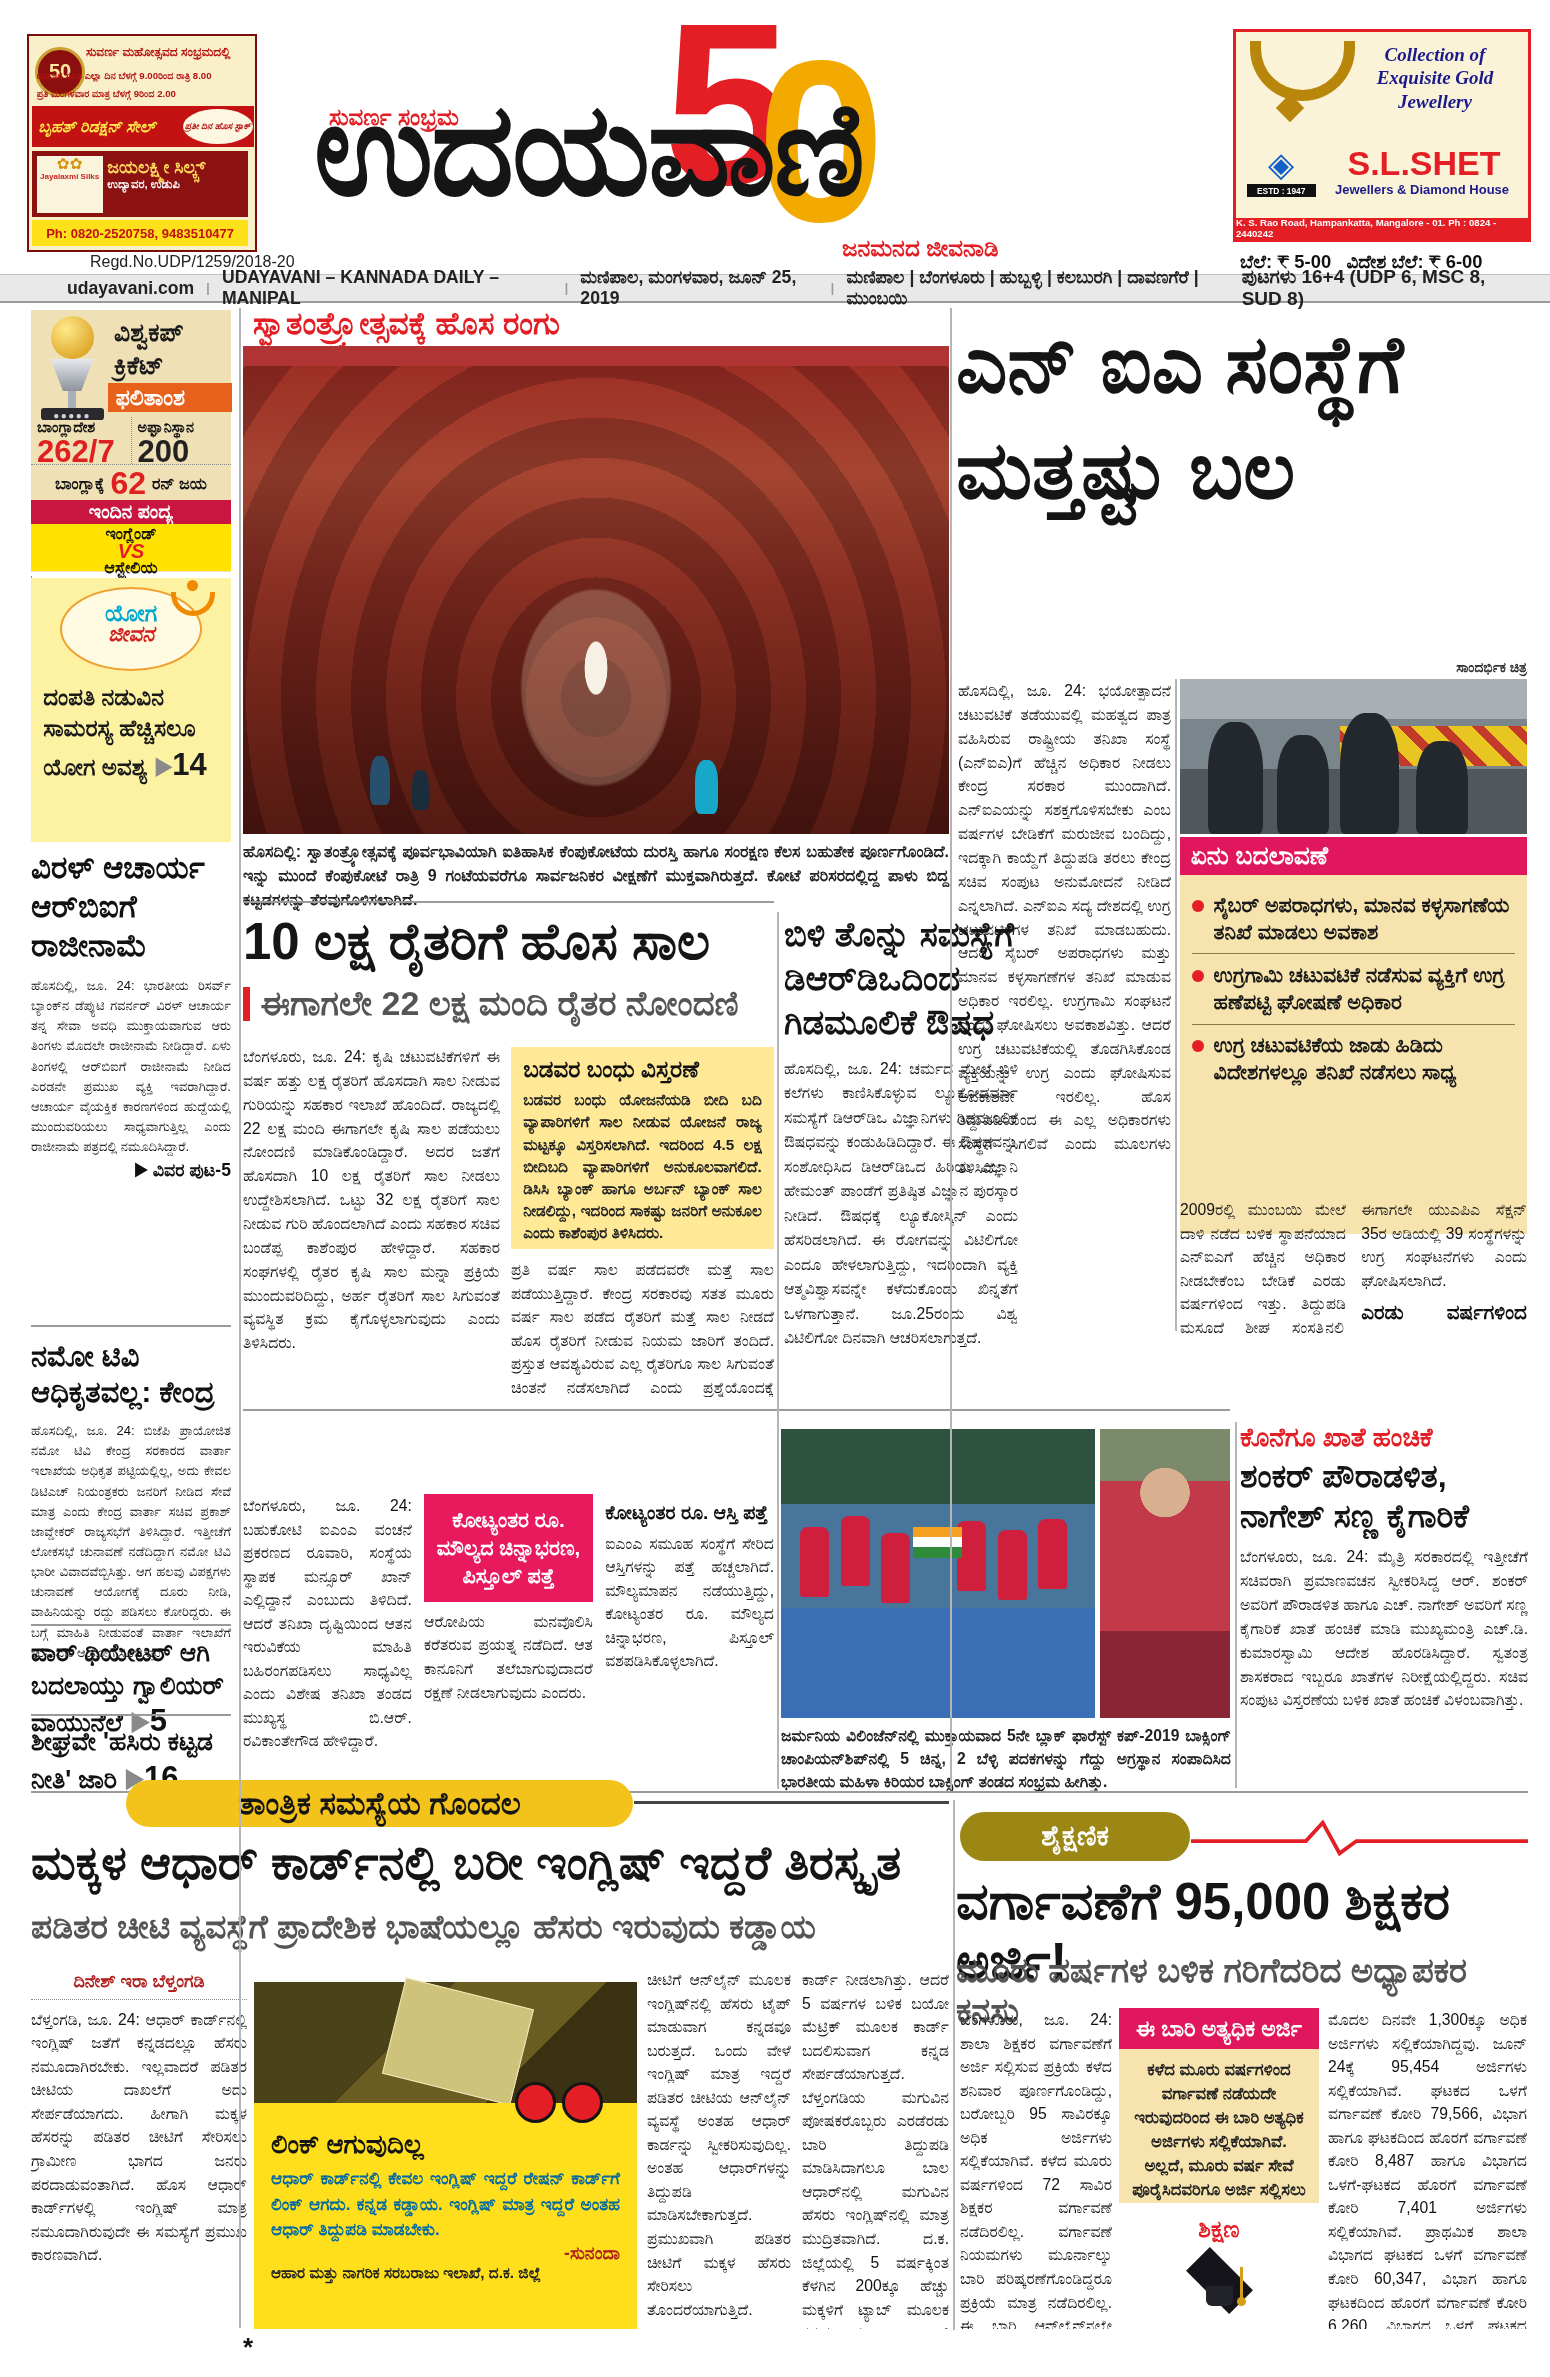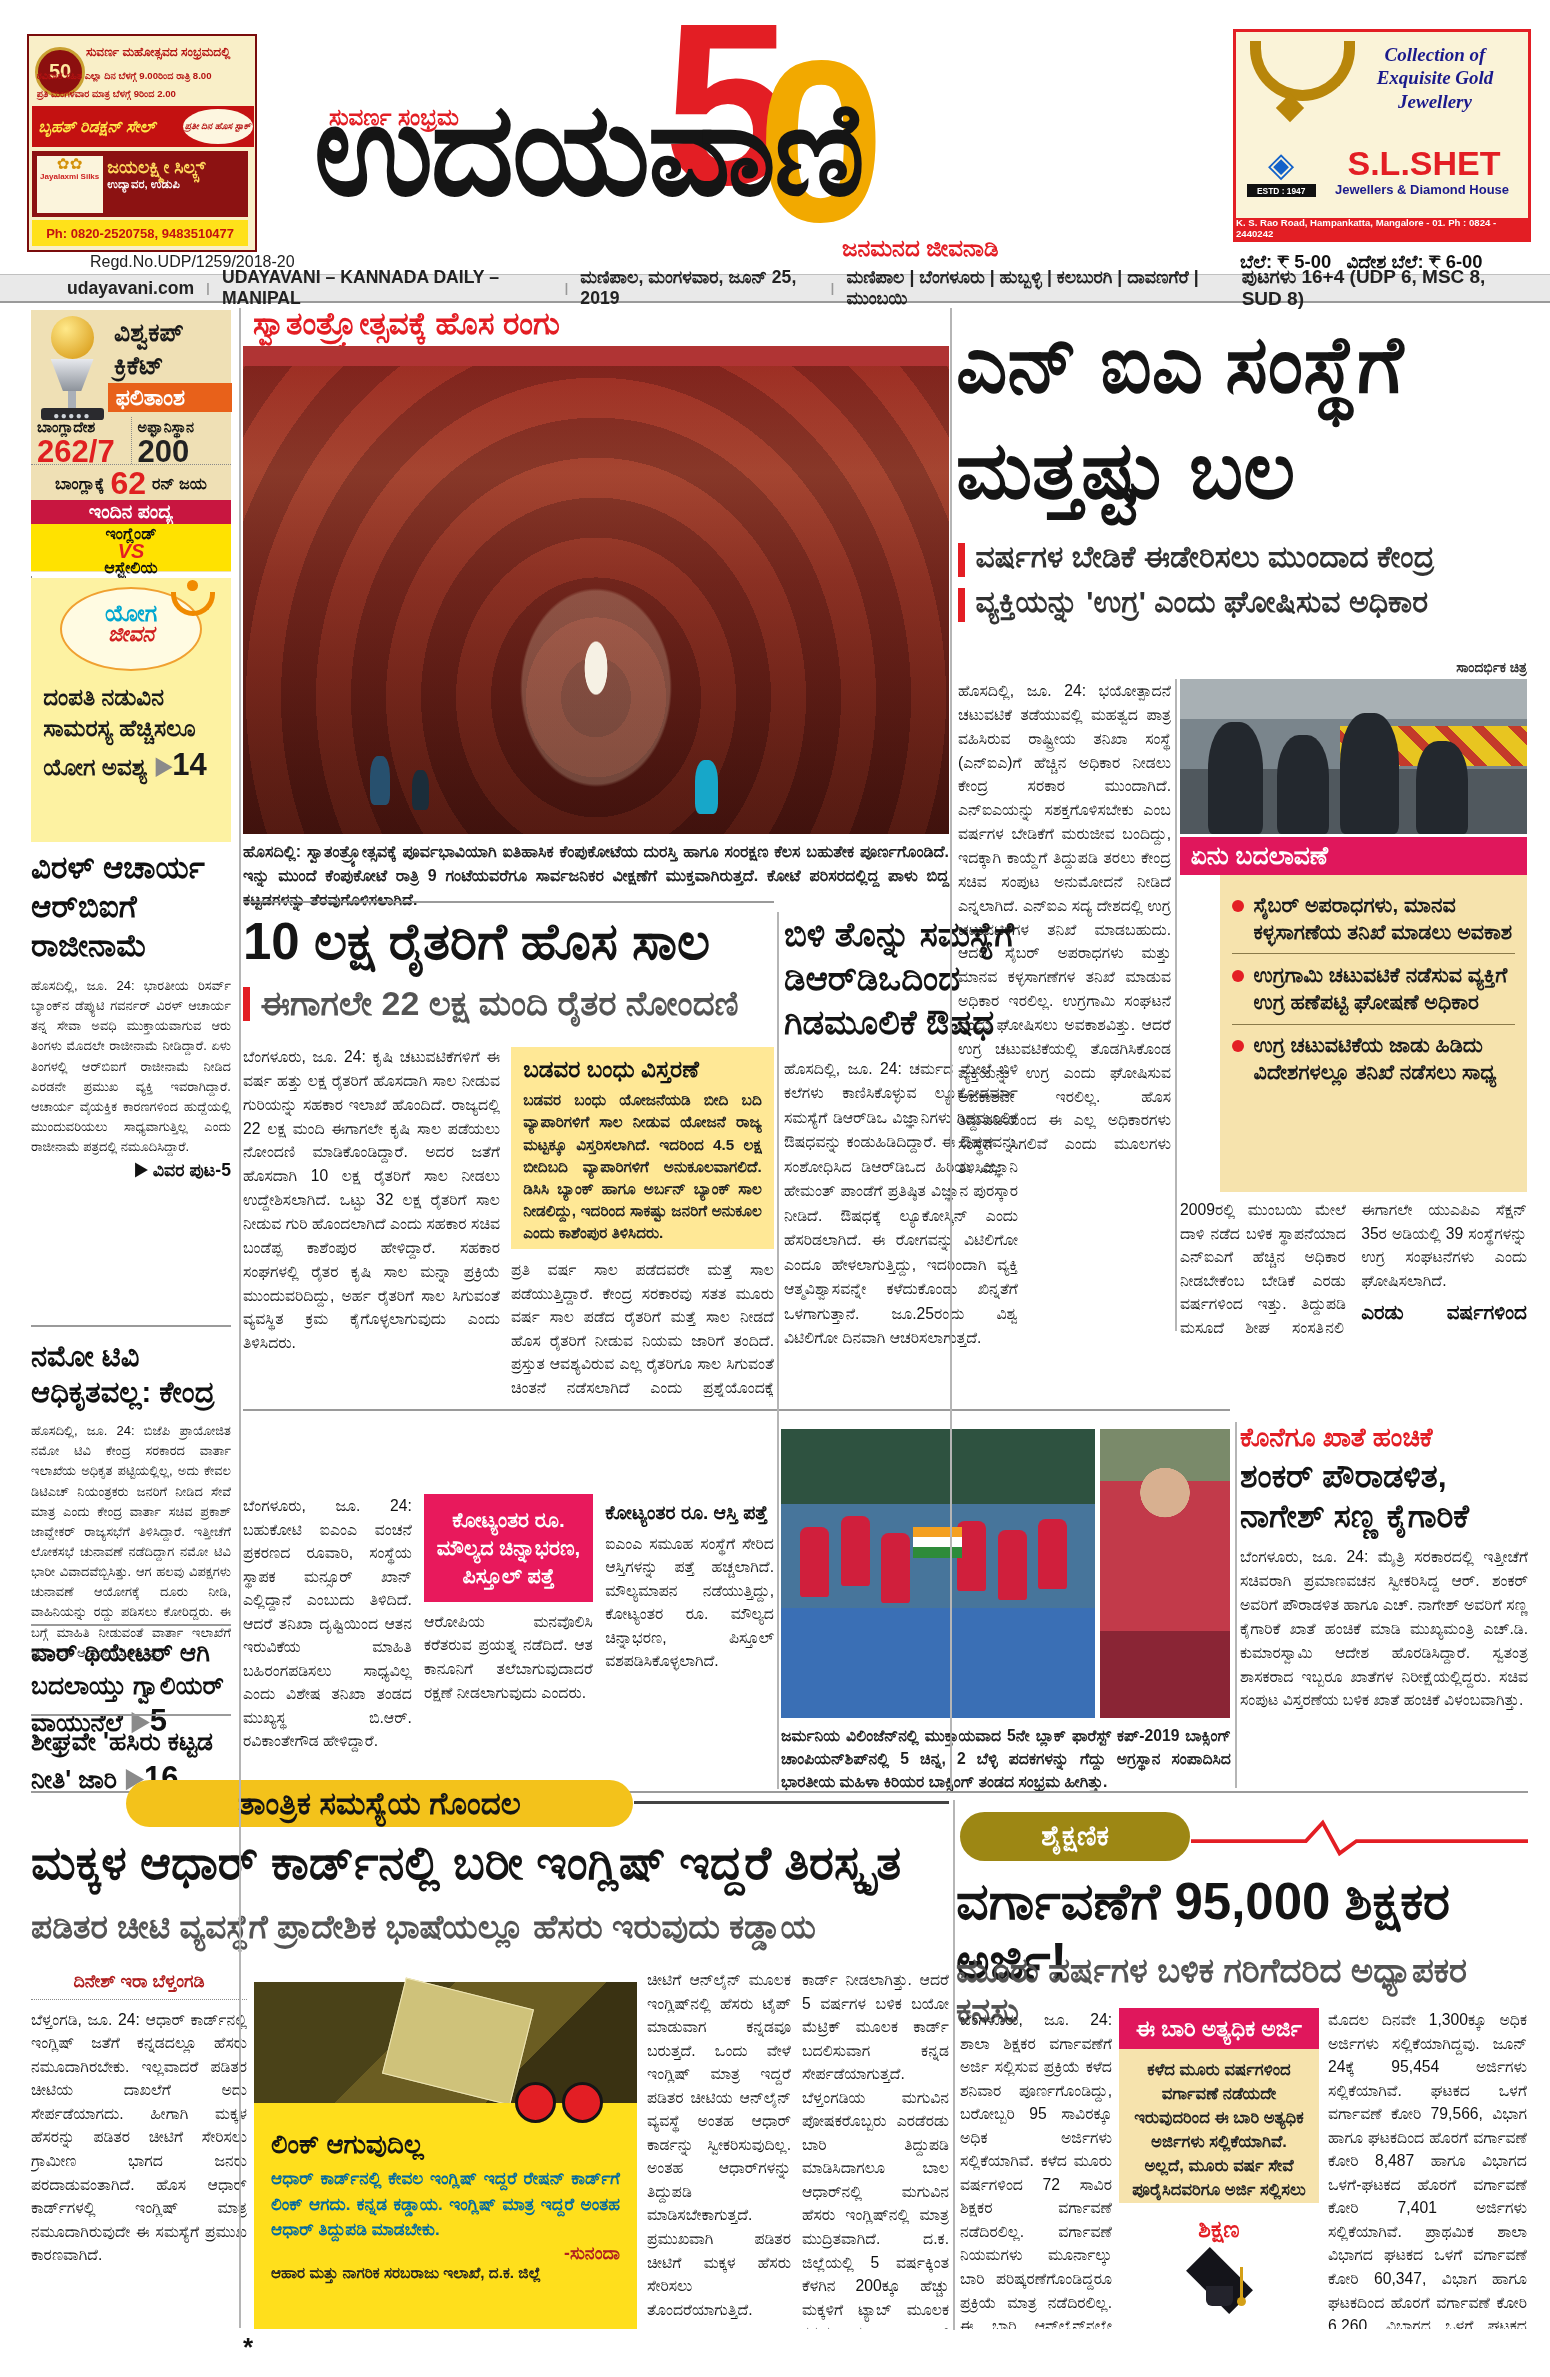--- a/index.html
+++ b/index.html
@@ -119,21 +119,21 @@
   .photo-note{left:1331px;top:660px;width:196px;text-align:right;font-size:13.8px;font-weight:bold;color:#333;}
   .nia-body1{left:958px;top:679px;width:213px;height:650px;font-size:15.7px;line-height:1.52;overflow:hidden;}
   .nia-photo{left:1180px;top:679px;width:347px;height:155px;
      background:linear-gradient(180deg,#a8b0b4 0 26%,#7a858c 26% 58%,#50585e 58% 100%);}
   .nia-yellow{position:absolute;left:46%;top:30%;width:54%;height:26%;
      background:repeating-linear-gradient(45deg,#e8c520 0 17px,#c43a2a 17px 26px);}
   .nia-fig{position:absolute;bottom:0;background:#23282e;border-radius:42% 42% 8% 8%;}
   .changes{left:1180px;top:837px;width:347px;height:355px;}
   .changes-head{height:38px;background:#e0175c;color:#fff;font-size:25px;font-weight:800;
                 display:flex;align-items:center;padding-left:10.7px;}
-  .changes-list{background:#f6e3ad;height:317px;box-sizing:border-box;padding:9.2px 12.2px;margin-left:40px;}
+  .changes-list{background:#f6e3ad;height:359px;box-sizing:border-box;padding:9.2px 12.2px;}
   .chg-item{display:flex;gap:9.2px;padding:7.7px 0;border-bottom:1.5px solid #8a7a4a;font-size:20.7px;font-weight:800;
             line-height:1.3;color:#1a1a1a;}
   .chg-item:last-child{border-bottom:none;}
   .chg-dot{min-width:12.2px;width:12.2px;height:12.2px;border-radius:50%;background:#e31e24;margin-top:7.7px;}
   .nia-cols{left:1180px;top:1198px;width:347px;height:135px;display:flex;gap:15.3px;font-size:15.7px;line-height:1.5;overflow:hidden;}
   .nia-colA,.nia-colB{flex:1;}
   .expect-title{font-size:20px;font-weight:800;margin-top:4.6px;}
   
   .farm-h{left:243px;top:912px;width:531px;font-size:51px;font-weight:800;color:#151515;}
   .farm-sub{left:243px;top:984px;width:531px;display:flex;gap:10.7px;}
@@ -357,30 +357,20 @@
     <div class="fig" style="left:18%;bottom:6%;width:20px;height:49px;background:#27506e;"></div>
     <div class="fig" style="left:24%;bottom:5%;width:17px;height:40px;background:#1b2d3a;"></div>
     <div class="fig" style="left:64%;bottom:4%;width:23px;height:54px;background:#17a7c9;"></div>
   </div>
   <div class="abs fort-caption just">ಹೊಸದಿಲ್ಲಿ: ಸ್ವಾತಂತ್ರ್ಯೋತ್ಸವಕ್ಕೆ ಪೂರ್ವಭಾವಿಯಾಗಿ ಐತಿಹಾಸಿಕ ಕೆಂಪುಕೋಟೆಯ ದುರಸ್ತಿ ಹಾಗೂ ಸಂರಕ್ಷಣ ಕೆಲಸ ಬಹುತೇಕ ಪೂರ್ಣಗೊಂಡಿದೆ. ಇನ್ನು ಮುಂದೆ ಕೆಂಪುಕೋಟೆ ರಾತ್ರಿ 9 ಗಂಟೆಯವರೆಗೂ ಸಾರ್ವಜನಿಕರ ವೀಕ್ಷಣೆಗೆ ಮುಕ್ತವಾಗಿರುತ್ತದೆ. ಕೋಟೆ ಪರಿಸರದಲ್ಲಿದ್ದ ಪಾಳು ಬಿದ್ದ ಕಟ್ಟಡಗಳನ್ನು ತೆರವುಗೊಳಿಸಲಾಗಿದೆ.</div>
 
   <div class="abs nia-h">
     <div>ಎನ್ ಐಎ ಸಂಸ್ಥೆಗೆ</div>
       <div>ಮತ್ತಷ್ಟು ಬಲ</div>
   </div>
-  <div class="abs nia-bullets">
-    <div class="nia-bul">
-        <div class="redbar"></div>
-      <div class="nia-bul-t">ವರ್ಷಗಳ ಬೇಡಿಕೆ ಈಡೇರಿಸಲು ಮುಂದಾದ ಕೇಂದ್ರ</div>
-      </div>
-    <div class="nia-bul">
-        <div class="redbar"></div>
-      <div class="nia-bul-t">ವ್ಯಕ್ತಿಯನ್ನು 'ಉಗ್ರ' ಎಂದು ಘೋಷಿಸುವ ಅಧಿಕಾರ</div>
-      </div>
-  </div>
   <div class="abs photo-note">ಸಾಂದರ್ಭಿಕ ಚಿತ್ರ</div>
   <div class="abs nia-body1 just">
     <span>ಹೊಸದಿಲ್ಲಿ, ಜೂ. 24: ಭಯೋತ್ಪಾದನೆ ಚಟುವಟಿಕೆ ತಡೆಯುವಲ್ಲಿ ಮಹತ್ವದ ಪಾತ್ರ ವಹಿಸಿರುವ ರಾಷ್ಟ್ರೀಯ ತನಿಖಾ ಸಂಸ್ಥೆ (ಎನ್‌ಐಎ)ಗೆ ಹೆಚ್ಚಿನ ಅಧಿಕಾರ ನೀಡಲು ಕೇಂದ್ರ ಸರಕಾರ ಮುಂದಾಗಿದೆ. ಎನ್‌ಐಎಯನ್ನು ಸಶಕ್ತಗೊಳಿಸಬೇಕು ಎಂಬ ವರ್ಷಗಳ ಬೇಡಿಕೆಗೆ ಮರುಜೀವ ಬಂದಿದ್ದು, ಇದಕ್ಕಾಗಿ ಕಾಯ್ದೆಗೆ ತಿದ್ದುಪಡಿ ತರಲು ಕೇಂದ್ರ ಸಚಿವ ಸಂಪುಟ ಅನುಮೋದನೆ ನೀಡಿದೆ ಎನ್ನಲಾಗಿದೆ.</span> <span>ಎನ್‌ಐಎ ಸದ್ಯ ದೇಶದಲ್ಲಿ ಉಗ್ರ ಚಟುವಟಿಕೆಗಳ ತನಿಖೆ ಮಾಡಬಹುದು. ಆದರೆ ಸೈಬರ್ ಅಪರಾಧಗಳು ಮತ್ತು ಮಾನವ ಕಳ್ಳಸಾಗಣೆಗಳ ತನಿಖೆ ಮಾಡುವ ಅಧಿಕಾರ ಇರಲಿಲ್ಲ. ಉಗ್ರಗಾಮಿ ಸಂಘಟನೆ ಎಂದು ಘೋಷಿಸಲು ಅವಕಾಶವಿತ್ತು. ಆದರೆ ಉಗ್ರ ಚಟುವಟಿಕೆಯಲ್ಲಿ ತೊಡಗಿಸಿಕೊಂಡ ವ್ಯಕ್ತಿಯನ್ನು ಉಗ್ರ ಎಂದು ಘೋಷಿಸುವ ಅವಕಾಶವೇ ಇರಲಿಲ್ಲ. ಹೊಸ ತಿದ್ದುಪಡಿಯಿಂದ ಈ ಎಲ್ಲ ಅಧಿಕಾರಗಳು ಸಂಸ್ಥೆಗೆ ಸಿಗಲಿವೆ ಎಂದು ಮೂಲಗಳು ತಿಳಿಸಿವೆ.</span>
   </div>
   <div class="abs nia-photo">
     <div class="nia-yellow"></div>
     <div class="nia-fig" style="left:8%;width:16%;height:72%;"></div>
     <div class="nia-fig" style="left:28%;width:15%;height:64%;"></div>
     <div class="nia-fig" style="left:46%;width:17%;height:78%;"></div>
     <div class="nia-fig" style="left:68%;width:15%;height:60%;"></div>

